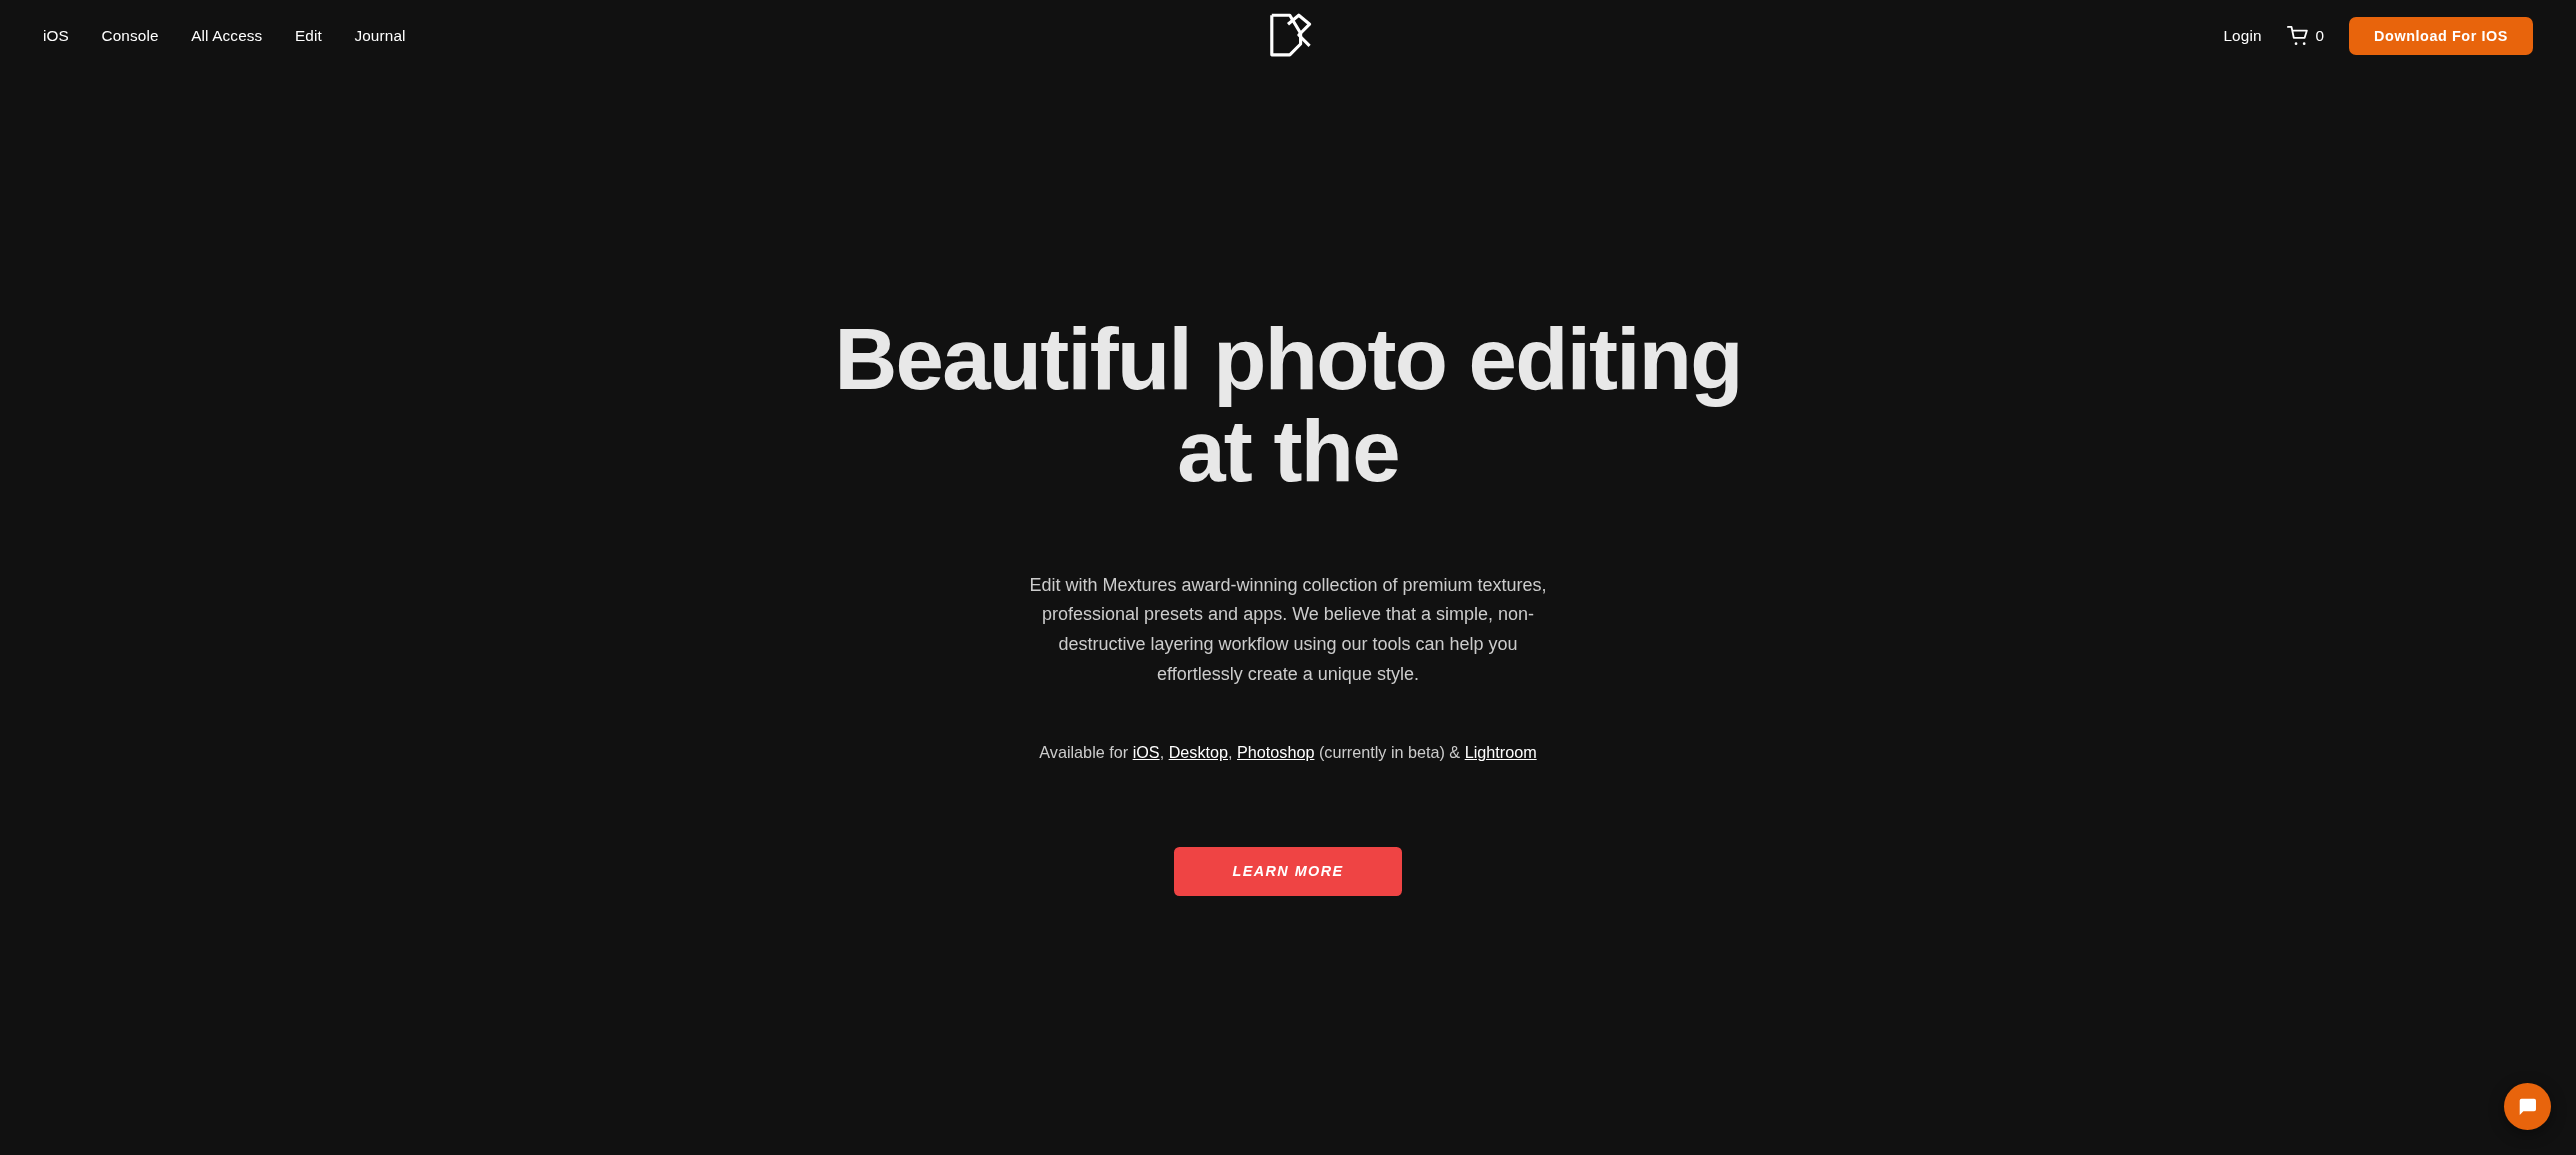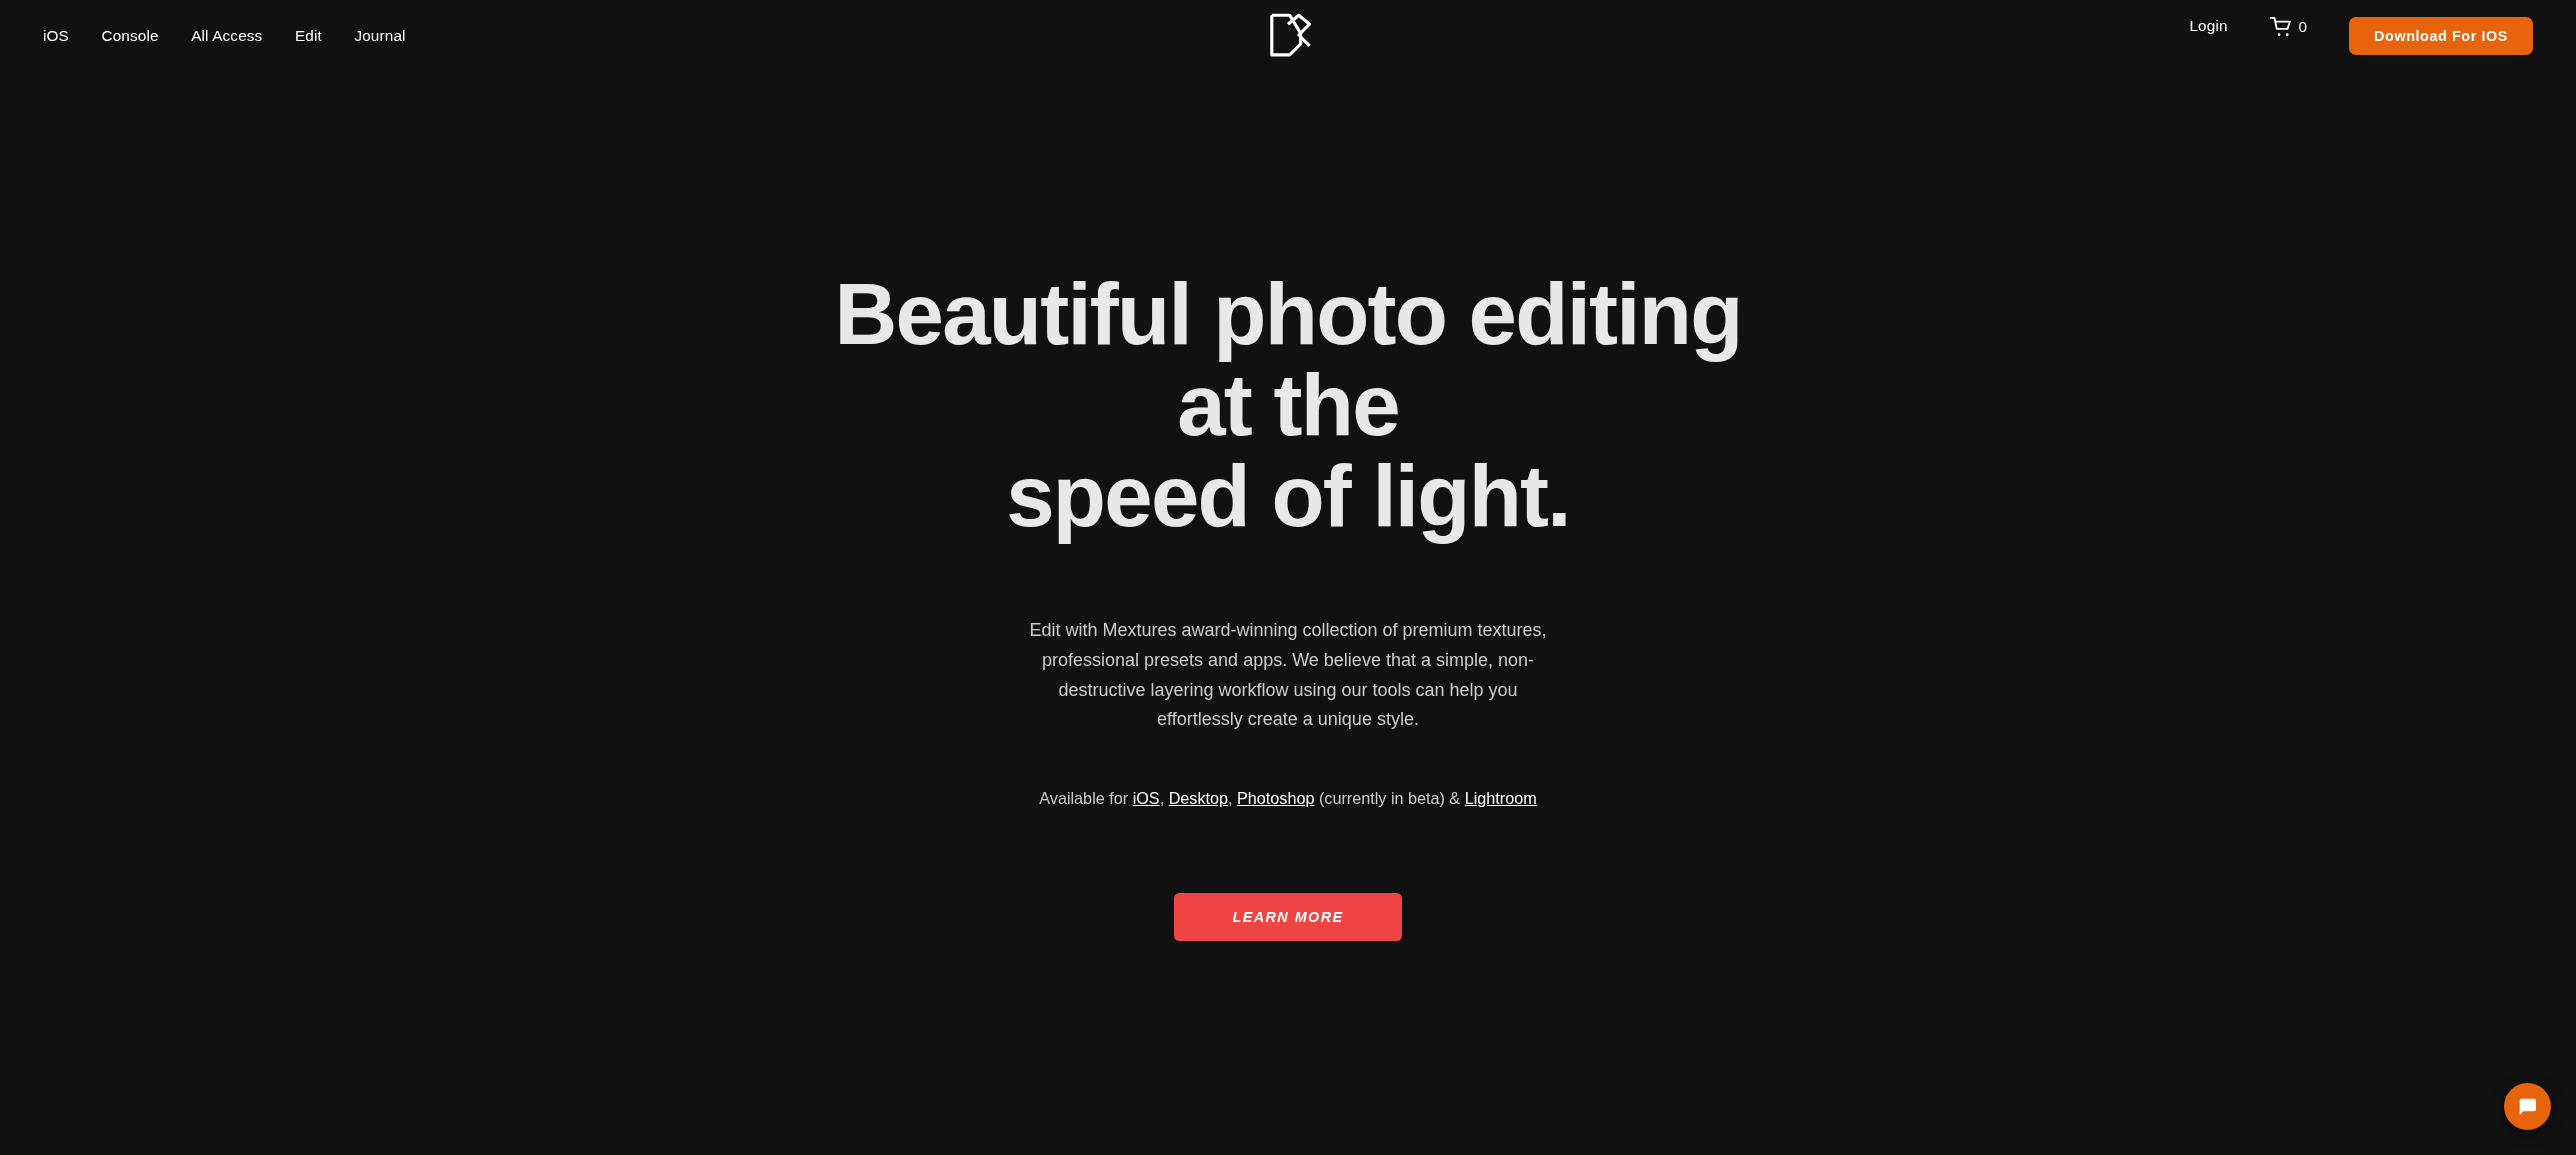--- a/index.html
+++ b/index.html
@@ -43,22 +43,22 @@
       transform: translateX(-50%);
     }
 
     .logo-icon {
       width: 54px;
       height: 54px;
     }
 
     .nav-right {
       display: flex;
-      align-items: flex-start;
-      gap: 42px;
+      align-items: center;
+      gap: 25px;
     }
 
     .nav-right-links {
       display: flex;
       align-items: center;
       gap: 25px;
     }
 
     .cart-wrapper {
       display: flex;
@@ -193,21 +193,20 @@
       </svg>
       <span>0</span>
     </div>
     <button class="btn-download">Download For IOS</button>
   </div>
 </nav>
 
 <section class="hero">
   <h1 class="hero-title">
     <span>Beautiful photo editing at the</span><br>
-    <span>speed of light.</span>
   </h1>
   <p class="hero-subtitle">Edit with Mextures award-winning collection of premium textures, professional presets and apps. We believe that a simple, non-destructive layering workflow using our tools can help you effortlessly create a unique style.</p>
   <p class="hero-available">
     <span>Available for </span><a href="#">iOS</a>, <a href="#">Desktop</a>, <a href="#">Photoshop</a><span> (currently in beta) &amp; </span><a href="#">Lightroom</a>
   </p>
   <button class="btn-learn-more">LEARN MORE</button>
 </section>
 
 <div class="chat-bubble">
   <svg width="21.7" height="21.7" viewBox="0 0 24 24" fill="none" xmlns="http://www.w3.org/2000/svg">

